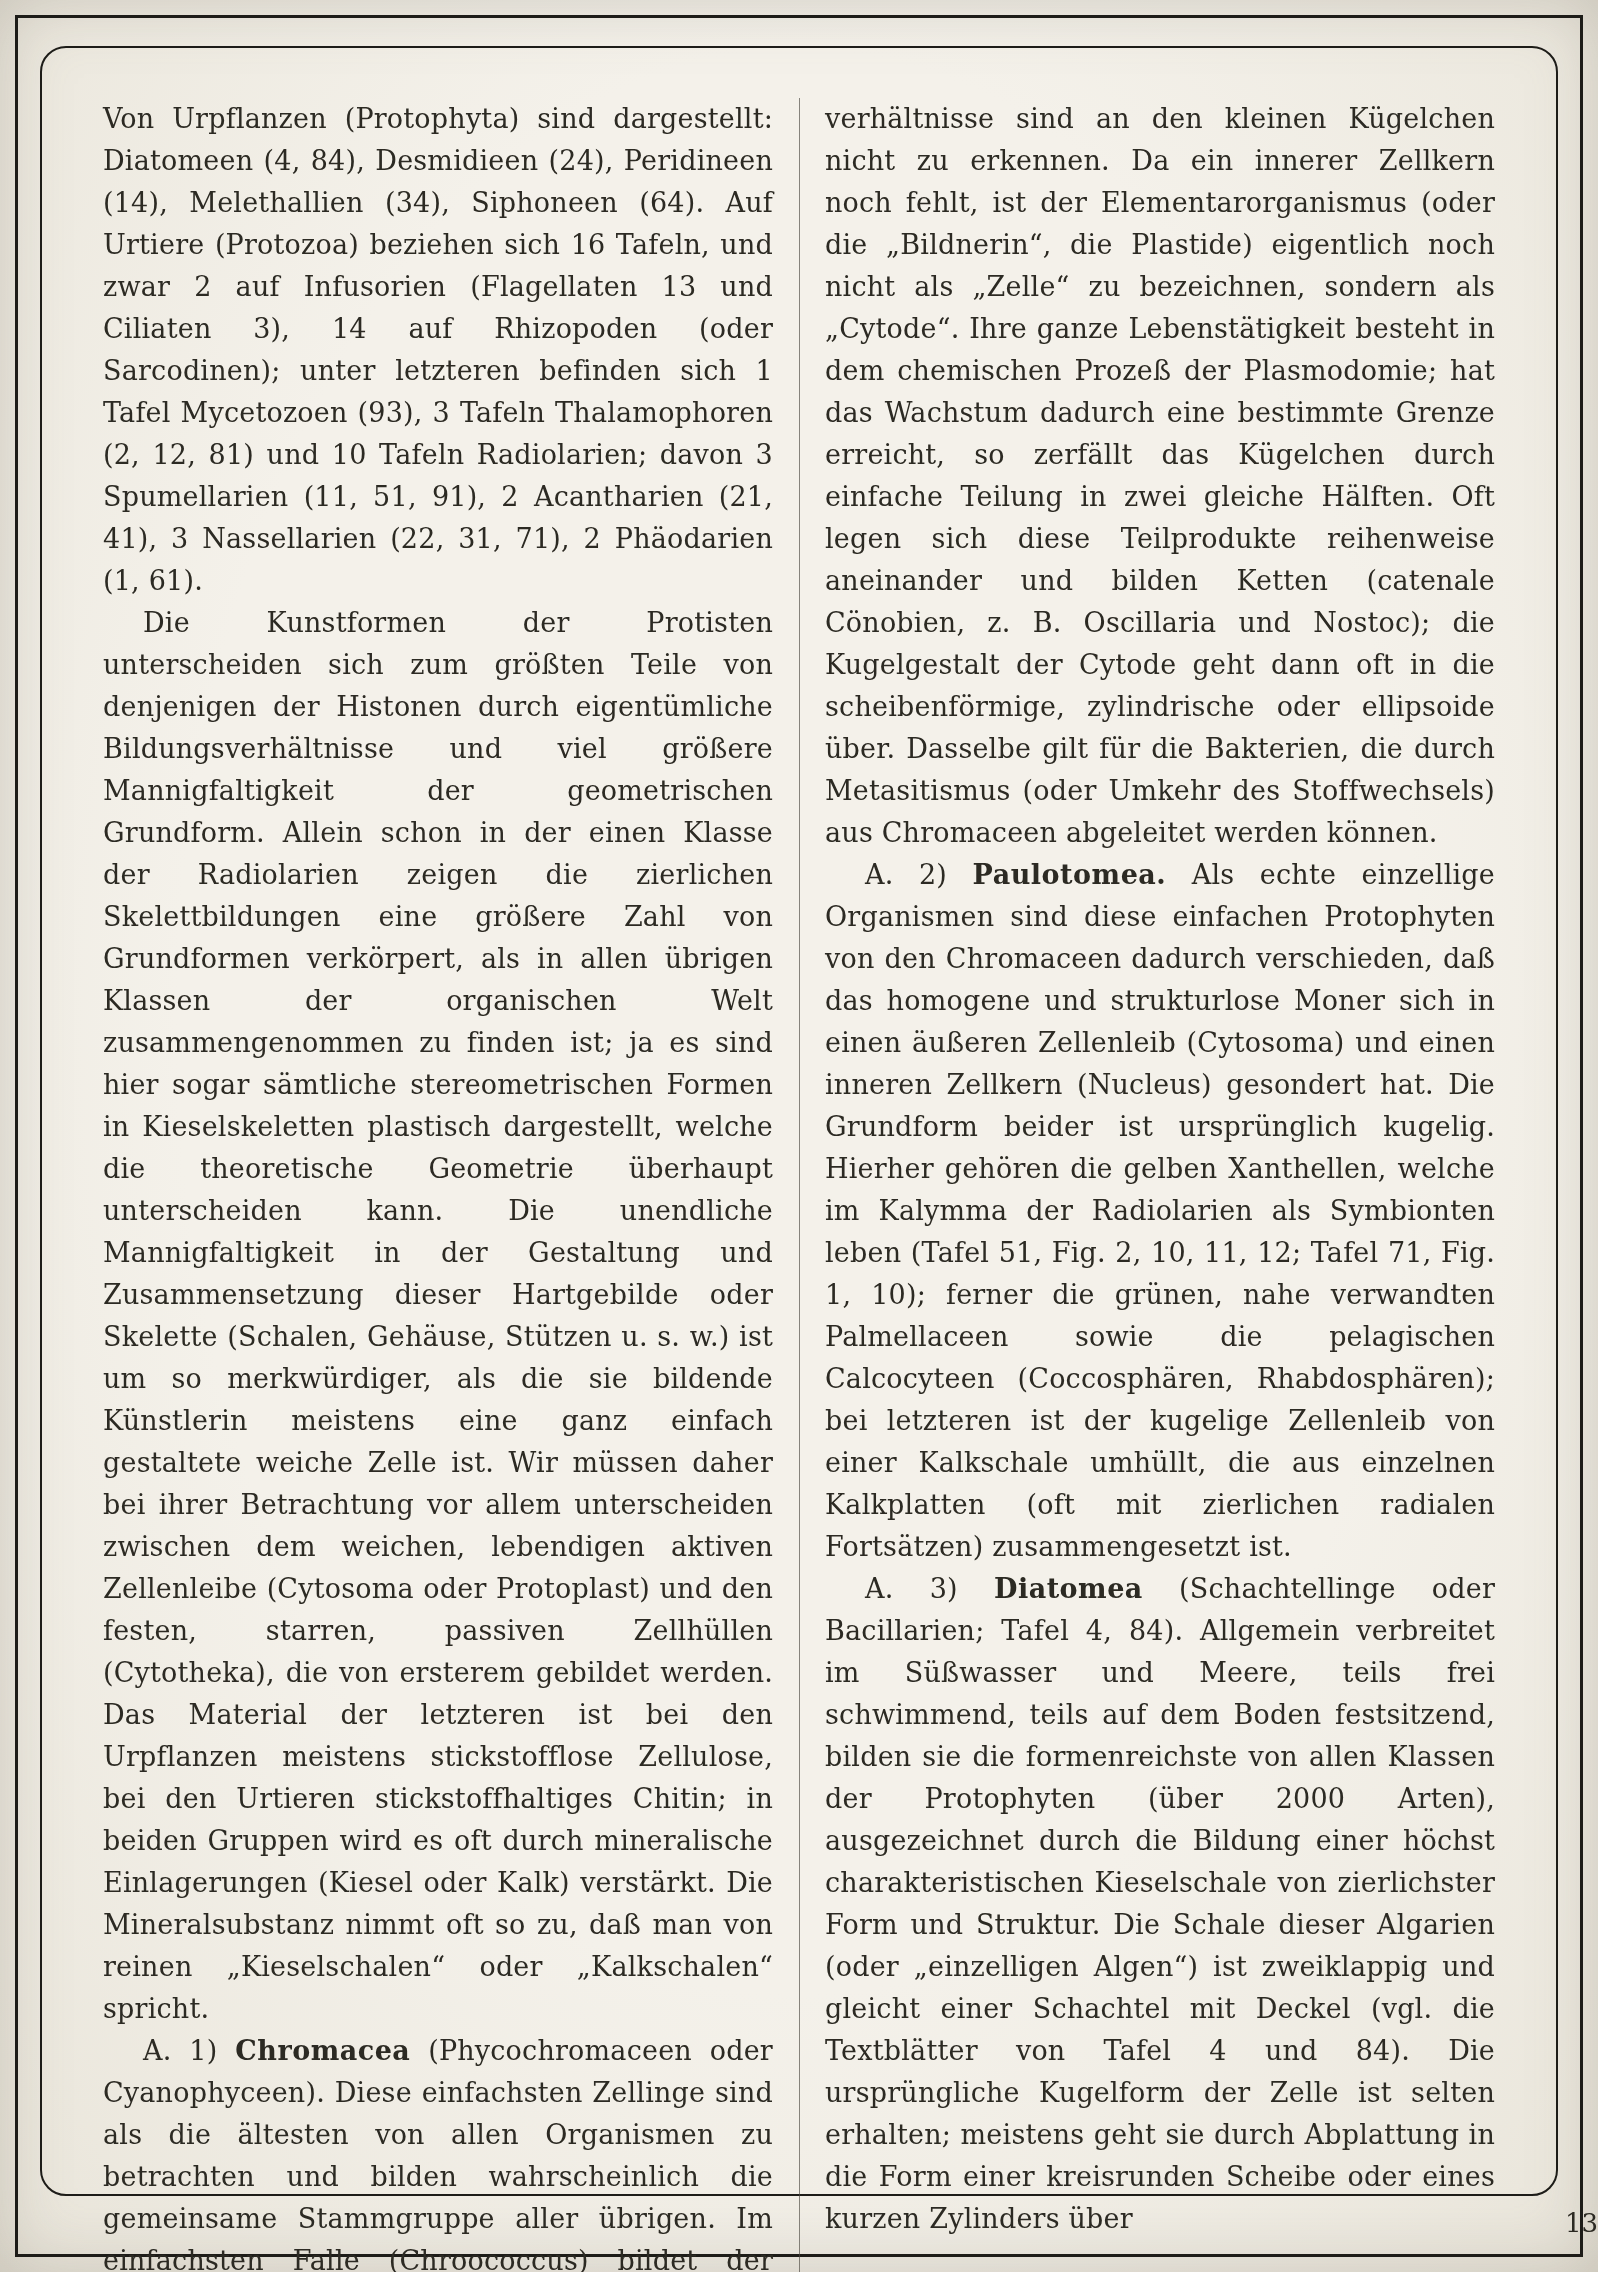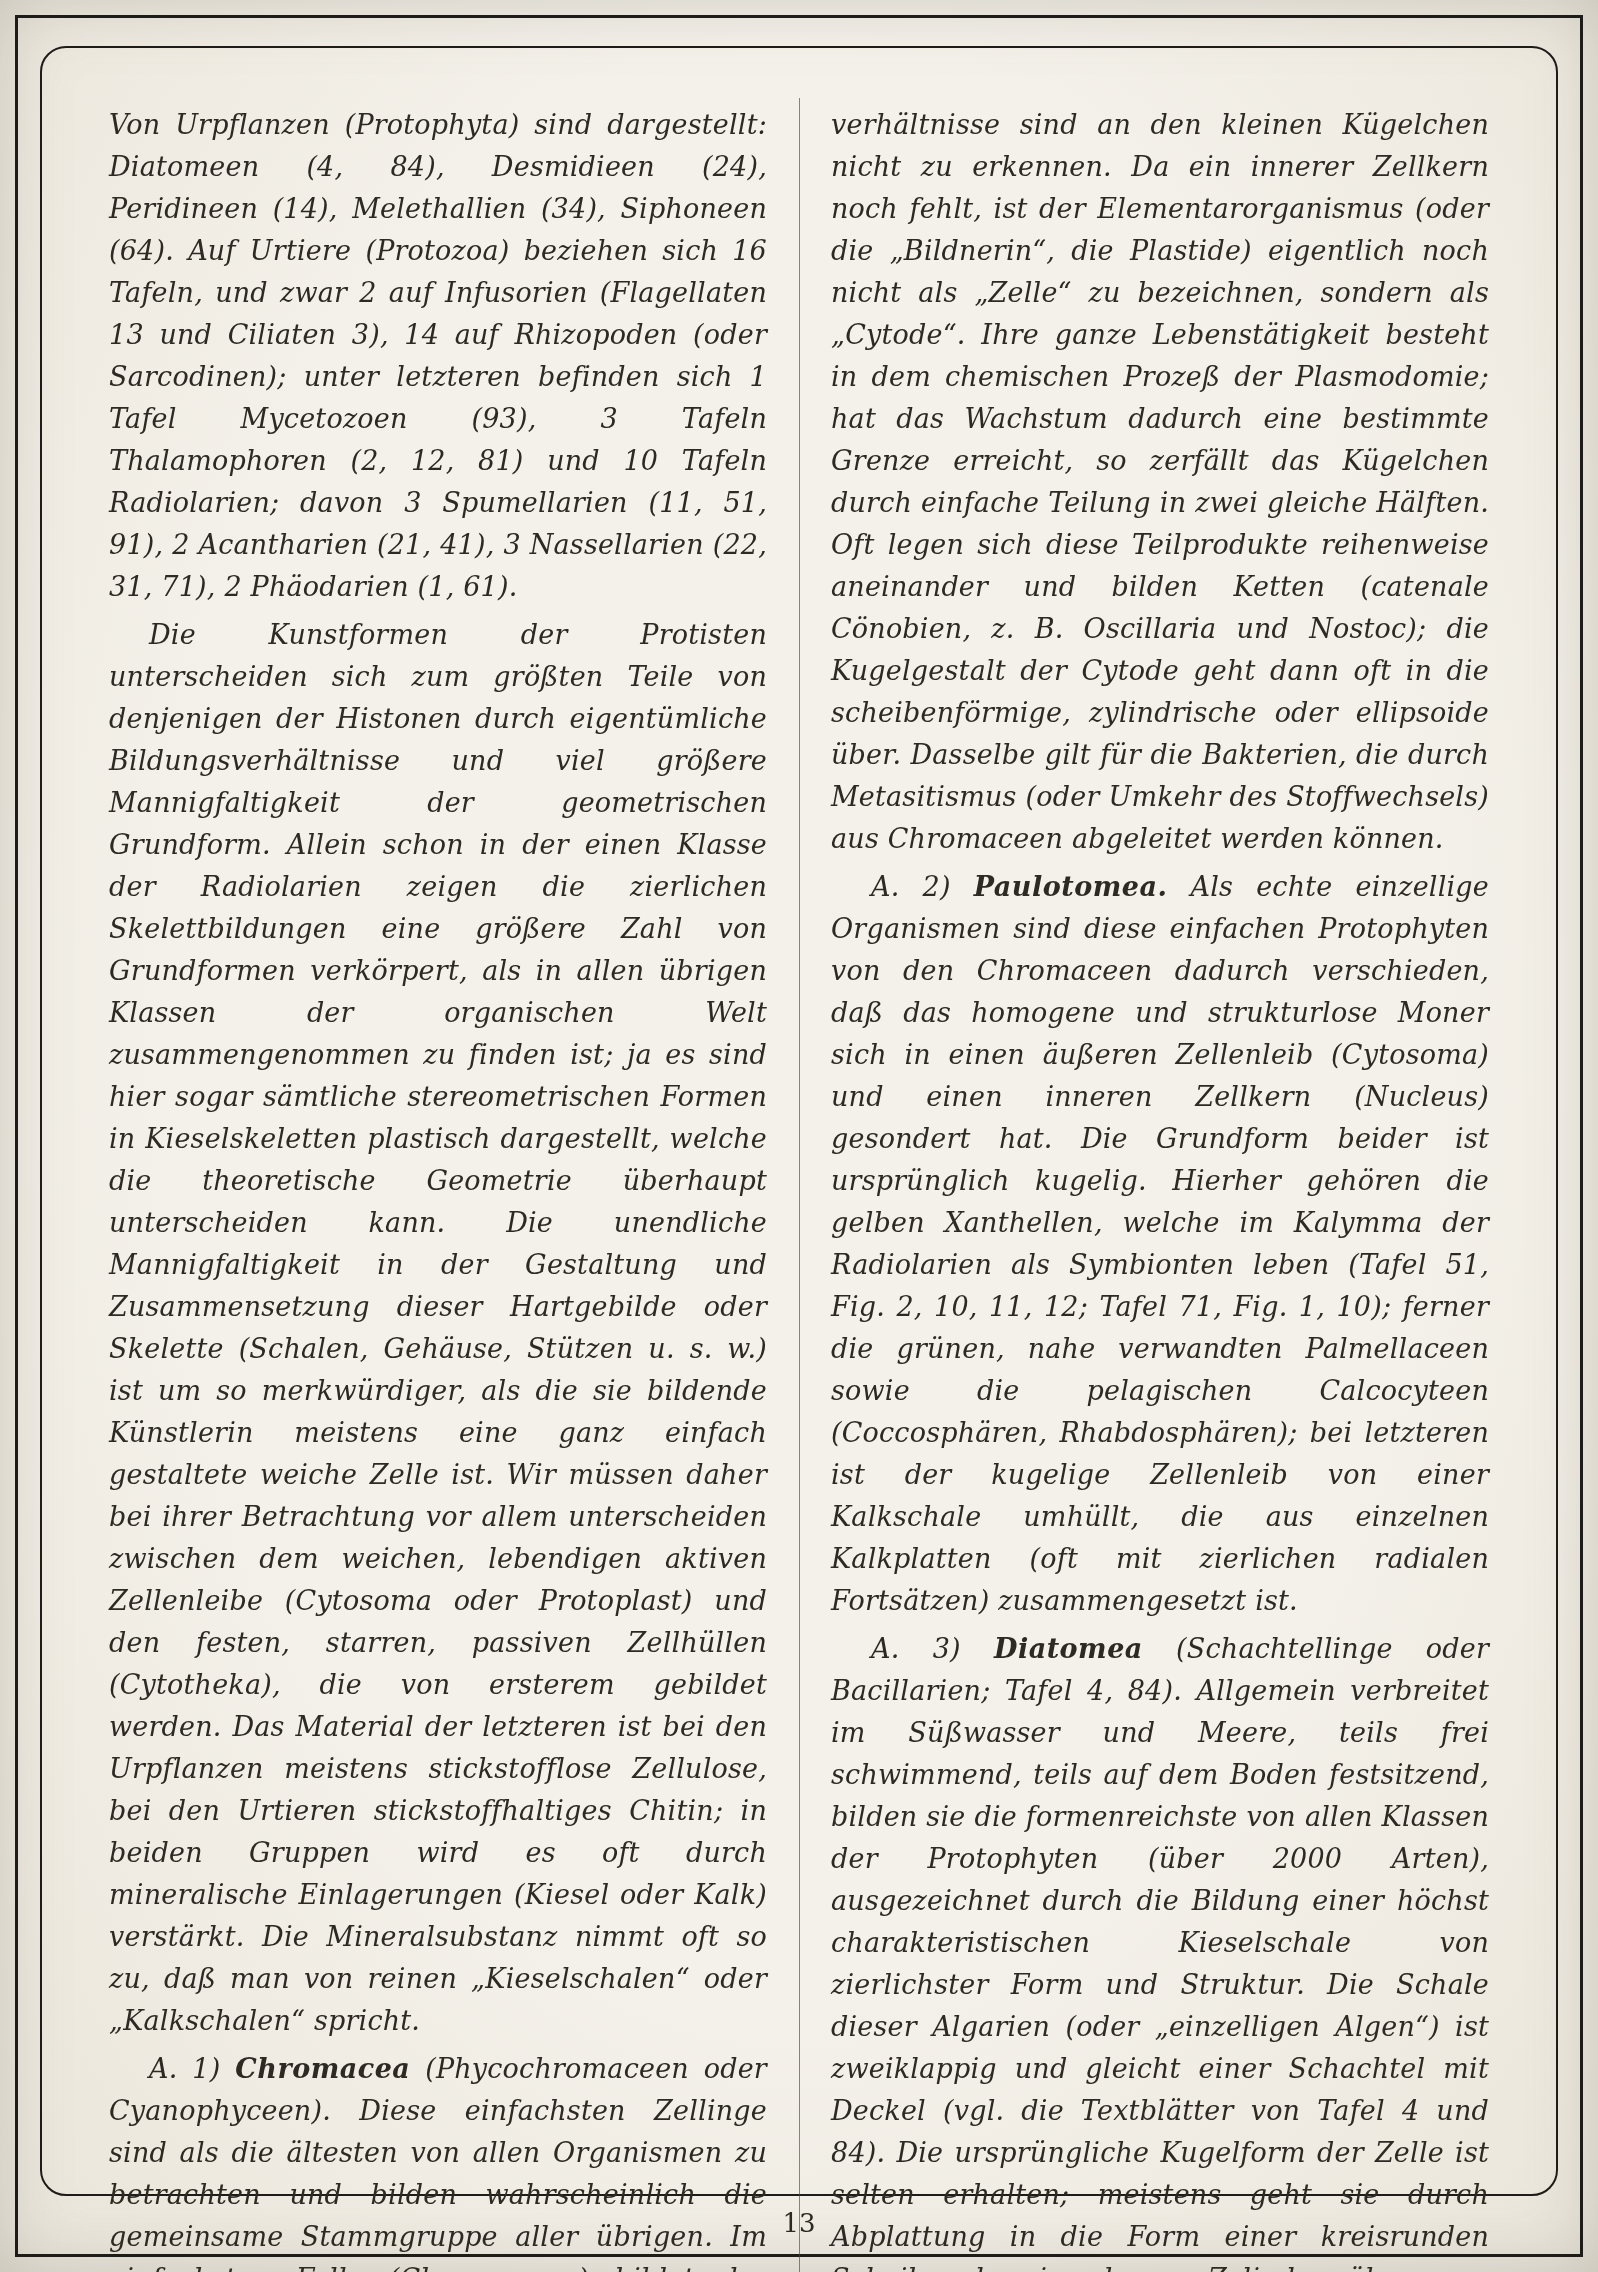--- a/index.html
+++ b/index.html
@@ -43,28 +43,28 @@
   .gutter {
     width: 52px;
     display: flex;
     justify-content: center;
   }
   .column-rule {
     width: 1px;
     background: #4b4840;
     opacity: 0.65;
   }
-  p.para { margin: 6px; font-style: italic; }
+  p.para { margin: 0; }
   p.para.indent { text-indent: 40px; }
   .bold { font-weight: bold; letter-spacing: 0.5px; }
   .page-number {
     position: absolute;
     left: 0; right: 0;
     top: 2208px;
-    text-align: center;
+    text-align: right;
     font-size: 26px;
     color: #2c2a23;
   }
 </style>
 </head>
 <body>
 
 <div class="outer-frame"></div>
 <div class="inner-frame"></div>
 

